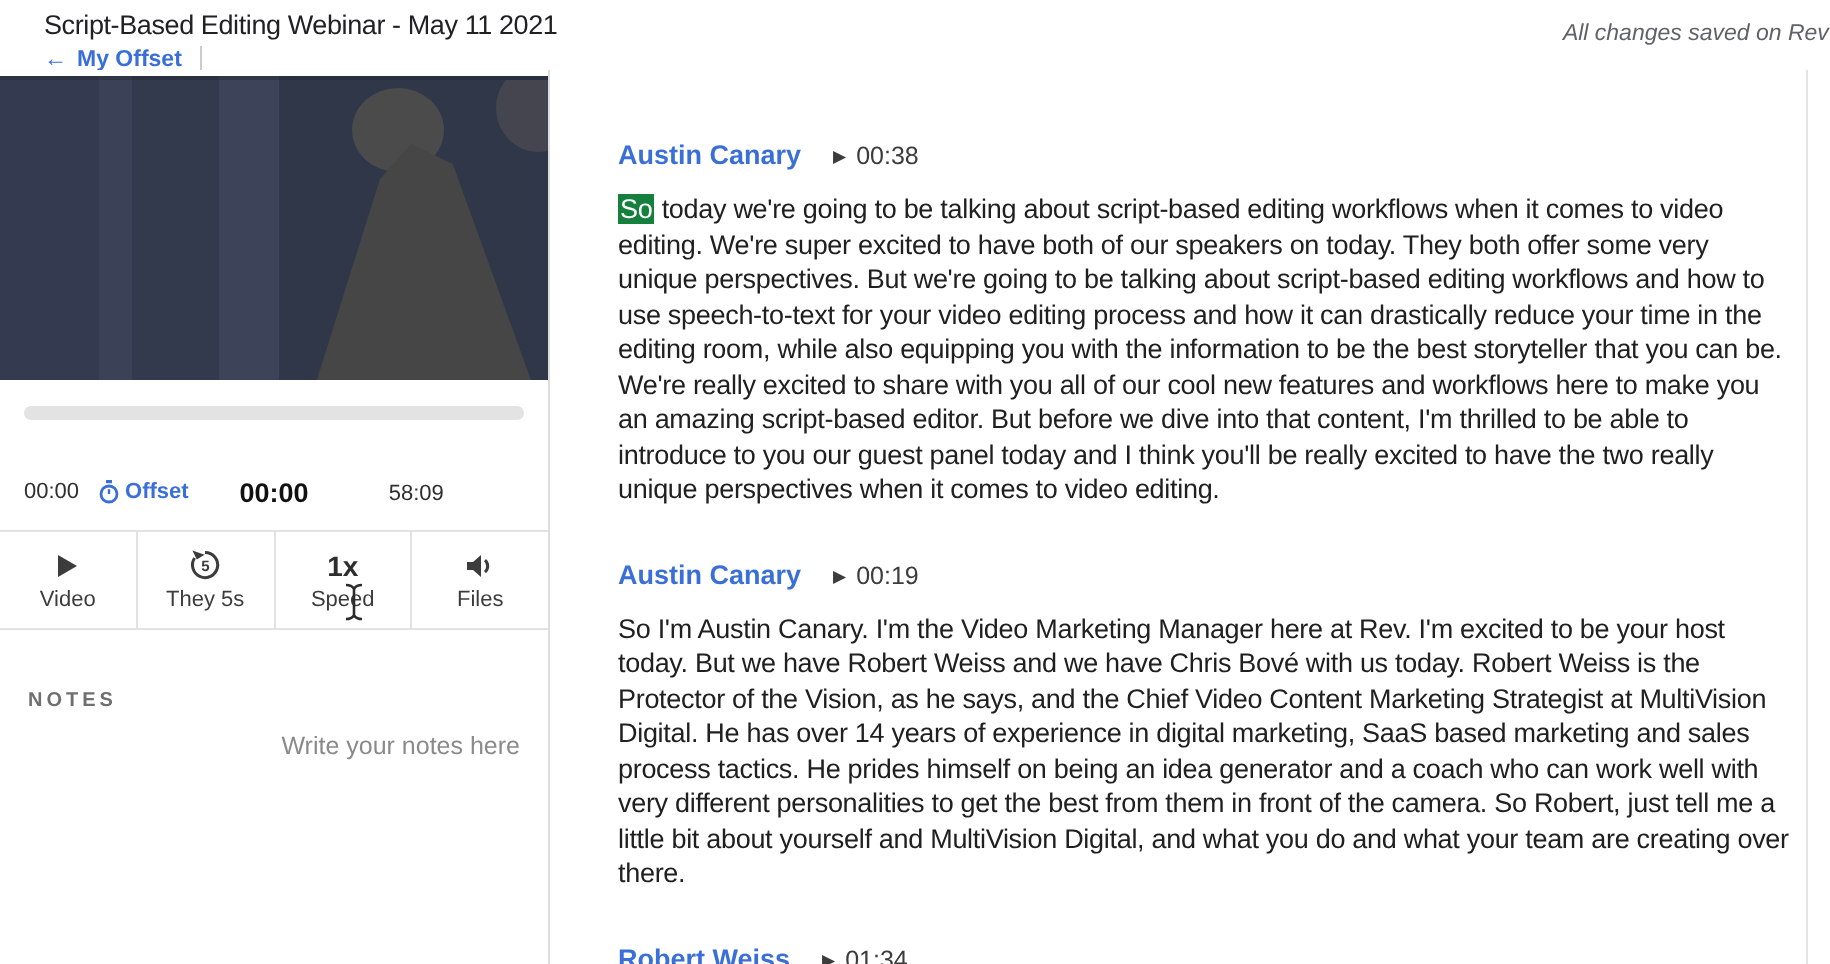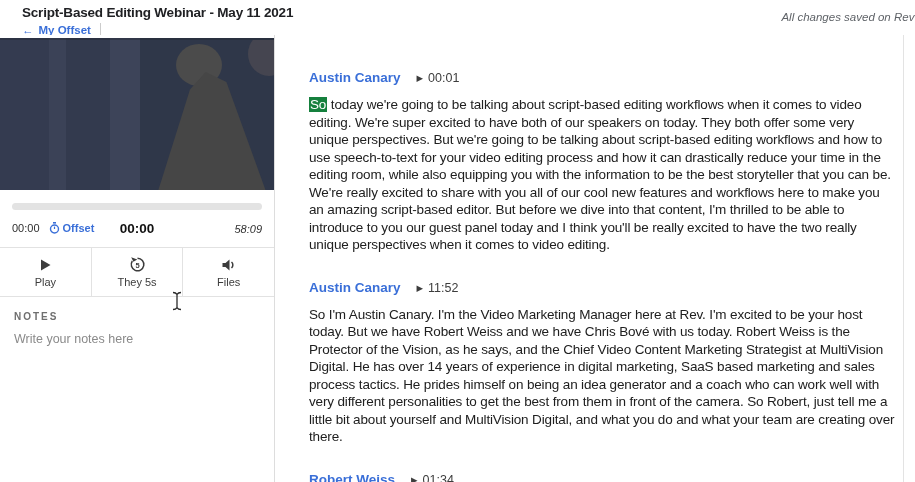--- a/index.html
+++ b/index.html
@@ -1,21 +1,21 @@
 <!DOCTYPE html>
 <html><head>
 <meta charset="utf-8">
 <style>
   * { margin:0; padding:0; box-sizing:border-box; }
   html,body { width:915px; height:482px; overflow:hidden; background:#fff;
               font-family:"Liberation Sans", sans-serif; position:relative; }
 
   
   .header { height:35px; display:flex; justify-content:space-between; padding:5px 0 0 22px; }
-  .doc-title { font-size:13.5px; color:#202124; letter-spacing:-0.2px; font-weight:700; }
+  .doc-title { font-size:13.5px; color:#202124; letter-spacing:-0.2px; font-weight:400; }
   .back-row { display:flex; align-items:center; margin-top:3px; }
   .back-link { color:#3a6fd8; font-size:11.5px; font-weight:bold; text-decoration:none;
                display:flex; align-items:center; gap:5px; cursor:pointer; }
   .v-divider { width:1px; height:13px; background:#ccc; margin-left:9px; }
   .save-status { font-style:italic; color:#5f6368; font-size:11.5px; margin-top:6px;
                  white-space:nowrap; margin-right:-9px; }
 
   
   .app { display:flex; height:447px; }
   .sidebar { width:275px; min-width:275px; border-right:1px solid #ddd; background:#fff; }
@@ -28,41 +28,41 @@
              linear-gradient(90deg,#343b50 0 18%,#3b4257 18% 24%,#333a4e 24% 40%,#3d4459 40% 51%,#2f3749 51% 100%);}
   .sil-head { position:absolute; right:52px; top:4px; width:46px; height:42px;
               border-radius:50%; background:#4b4b4b; }
   .sil-body { position:absolute; right:6px; top:32px; width:130px; height:125px;
               background:#464646; clip-path:polygon(52% 0,68% 8%,100% 100%,14% 100%,40% 14%); }
   .sil-corner { position:absolute; right:-16px; top:-8px; width:42px; height:44px;
                 border-radius:50%; background:#454550; }
 
   
   .progress { margin:13px 12px 0; height:7px; background:#e3e3e3; border-radius:4px; cursor:pointer; }
-  .time-row { display:flex; align-items:center; padding:9px 12px 10px; }
+  .time-row { display:flex; align-items:center; padding:27px 12px 10px; }
   .time-left { flex:1; display:flex; align-items:center; }
   .t-small { font-size:11px; color:#2f2f2f; }
   .offset { display:flex; align-items:center; gap:3px; color:#3a6fd8; font-weight:bold;
             font-size:11px; margin-left:9px; cursor:pointer; }
   .t-current { font-size:13.5px; font-weight:bold; color:#111; }
-  .time-right { flex:1; text-align:right;font-style:italic; }
+  .time-right { flex:1; text-align:center; }
 
   
   .controls { display:flex; border-top:1px solid #e2e2e2; border-bottom:1px solid #e2e2e2; height:50px; }
   .ctrl { flex:1; display:flex; flex-direction:column; align-items:center; justify-content:center;
           gap:3px; border-left:1px solid #e2e2e2; cursor:pointer; background:#fff; border-top:none; border-bottom:none; border-right:none; }
   .ctrl:first-child { border-left:none; }
   .ctrl-icon { height:17px; display:flex; align-items:center; justify-content:center; color:#3c3c3c; }
   .ctrl-label { font-size:11px; color:#3c3c3c; }
   .speed-val { font-weight:bold; font-size:14px; color:#2e2e2e; }
 
   
   .notes { padding:14px 14px; cursor:text; }
-  .notes-label { font-size:10px; font-weight:bold; color:#6f6f6f; letter-spacing:2px; }
-  .notes-ph { font-size:12.5px; color:#8a8a8a; margin-top:10px; }
+  .notes-label { font-size:10px; font-weight:bold; color:#6f6f6f; letter-spacing:2px;margin-top:16px; }
+  .notes-ph { font-size:12.5px; color:#8a8a8a; margin-top:10px;text-align:right; }
 
   
   .scroll-line { position:absolute; top:0; bottom:0; right:11px; width:1px; background:#e3e3e3; cursor:pointer; }
   .utterance { margin-bottom:26px; }
   .speaker-row { display:flex; align-items:baseline; margin-bottom:11px;text-align:center; }
   .speaker { color:#3a6fd8; font-weight:bold; font-size:13.5px; cursor:pointer; }
   .ts { margin-left:16px; font-size:12.5px; color:#3c3c3c; cursor:pointer; }
   .ts-play { font-size:8.5px; margin-right:5px; position:relative; top:-1px; }
   .para { font-size:13.5px; color:#202020; line-height:17.5px; letter-spacing:-0.15px; cursor:text; }
   .hl { background:#15803d; color:#fff; padding:0 1px; }
@@ -117,31 +117,35 @@
       </div>
     </div>
 
     <div class="controls">
       <button class="ctrl">
         <span class="ctrl-icon">
           <svg width="13" height="14" viewBox="0 0 13 14">
               <path d="M2 1.5 L11.5 7 L2 12.5 Z" fill="#3c3c3c"></path>
             </svg>
         </span>
-        <span class="ctrl-label">Play</span>
+        <span class="ctrl-label">Video</span>
       </button>
       <button class="ctrl">
         <span class="ctrl-icon">
           <svg width="17" height="17" viewBox="0 0 17 17">
             <path d="M8.5 2.2 A6.3 6.3 0 1 1 3.3 5" fill="none" stroke="#3c3c3c" stroke-width="1.5"></path>
             <path d="M2.2 1.2 L4.4 5.8 L8.3 3.4 Z" fill="#3c3c3c"></path>
             <text x="8.7" y="11.6" font-size="7.5" font-weight="bold" fill="#3c3c3c" text-anchor="middle" font-family="Liberation Sans, sans-serif">5</text>
           </svg>
         </span>
         <span class="ctrl-label">They 5s</span>
+      </button>
+      <button class="ctrl">
+        <span class="ctrl-icon speed-val">1x</span>
+        <span class="ctrl-label">Speed</span>
       </button>
       <button class="ctrl">
         <span class="ctrl-icon">
           <svg width="16" height="14" viewBox="0 0 16 14">
             <path d="M1.5 5 H4.5 L8.5 1.5 V12.5 L4.5 9 H1.5 Z" fill="#3c3c3c"></path>
             <path d="M10.5 4 A4 4 0 0 1 10.5 10" fill="none" stroke="#3c3c3c" stroke-width="1.5"></path>
           </svg>
         </span>
         <span class="ctrl-label">Files</span>
       </button>
@@ -151,29 +155,29 @@
       <div class="notes-label">NOTES</div>
       <div class="notes-ph">Write your notes here</div>
     </div>
   </div>
 
   <div class="main">
 
     <div class="utterance">
       <div class="speaker-row">
         <span class="speaker">Austin Canary</span>
-        <span class="ts"><span class="ts-play">▶</span><span>00:01</span></span>
+        <span class="ts"><span class="ts-play">▶</span><span>00:38</span></span>
       </div>
       <div class="para"><span class="hl">So</span><span> today we're going to be talking about script-based editing workflows when it comes to video editing. We're super excited to have both of our speakers on today. They both offer some very unique perspectives. But we're going to be talking about script-based editing workflows and how to use speech-to-text for your video editing process and how it can drastically reduce your time in the editing room, while also equipping you with the information to be the best storyteller that you can be. We're really excited to share with you all of our cool new features and workflows here to make you an amazing script-based editor. But before we dive into that content, I'm thrilled to be able to introduce to you our guest panel today and I think you'll be really excited to have the two really unique perspectives when it comes to video editing.</span></div>
     </div>
 
     <div class="utterance">
       <div class="speaker-row">
         <span class="speaker">Austin Canary</span>
-        <span class="ts"><span class="ts-play">▶</span><span>11:52</span></span>
+        <span class="ts"><span class="ts-play">▶</span><span>00:19</span></span>
       </div>
       <div class="para"><span>So I'm Austin Canary. I'm the Video Marketing Manager here at Rev. I'm excited to be your host today. But we have Robert Weiss and we have Chris Bové with us today. Robert Weiss is the Protector of the Vision, as he says, and the Chief Video Content Marketing Strategist at MultiVision Digital. He has over 14 years of experience in digital marketing, SaaS based marketing and sales process tactics. He prides himself on being an idea generator and a coach who can work well with very different personalities to get the best from them in front of the camera. So Robert, just tell me a little bit about yourself and MultiVision Digital, and what you do and what your team are creating over there.</span></div>
     </div>
 
     <div class="utterance">
       <div class="speaker-row">
         <span class="speaker">Robert Weiss</span>
         <span class="ts"><span class="ts-play">▶</span><span>01:34</span></span>
       </div>
 

